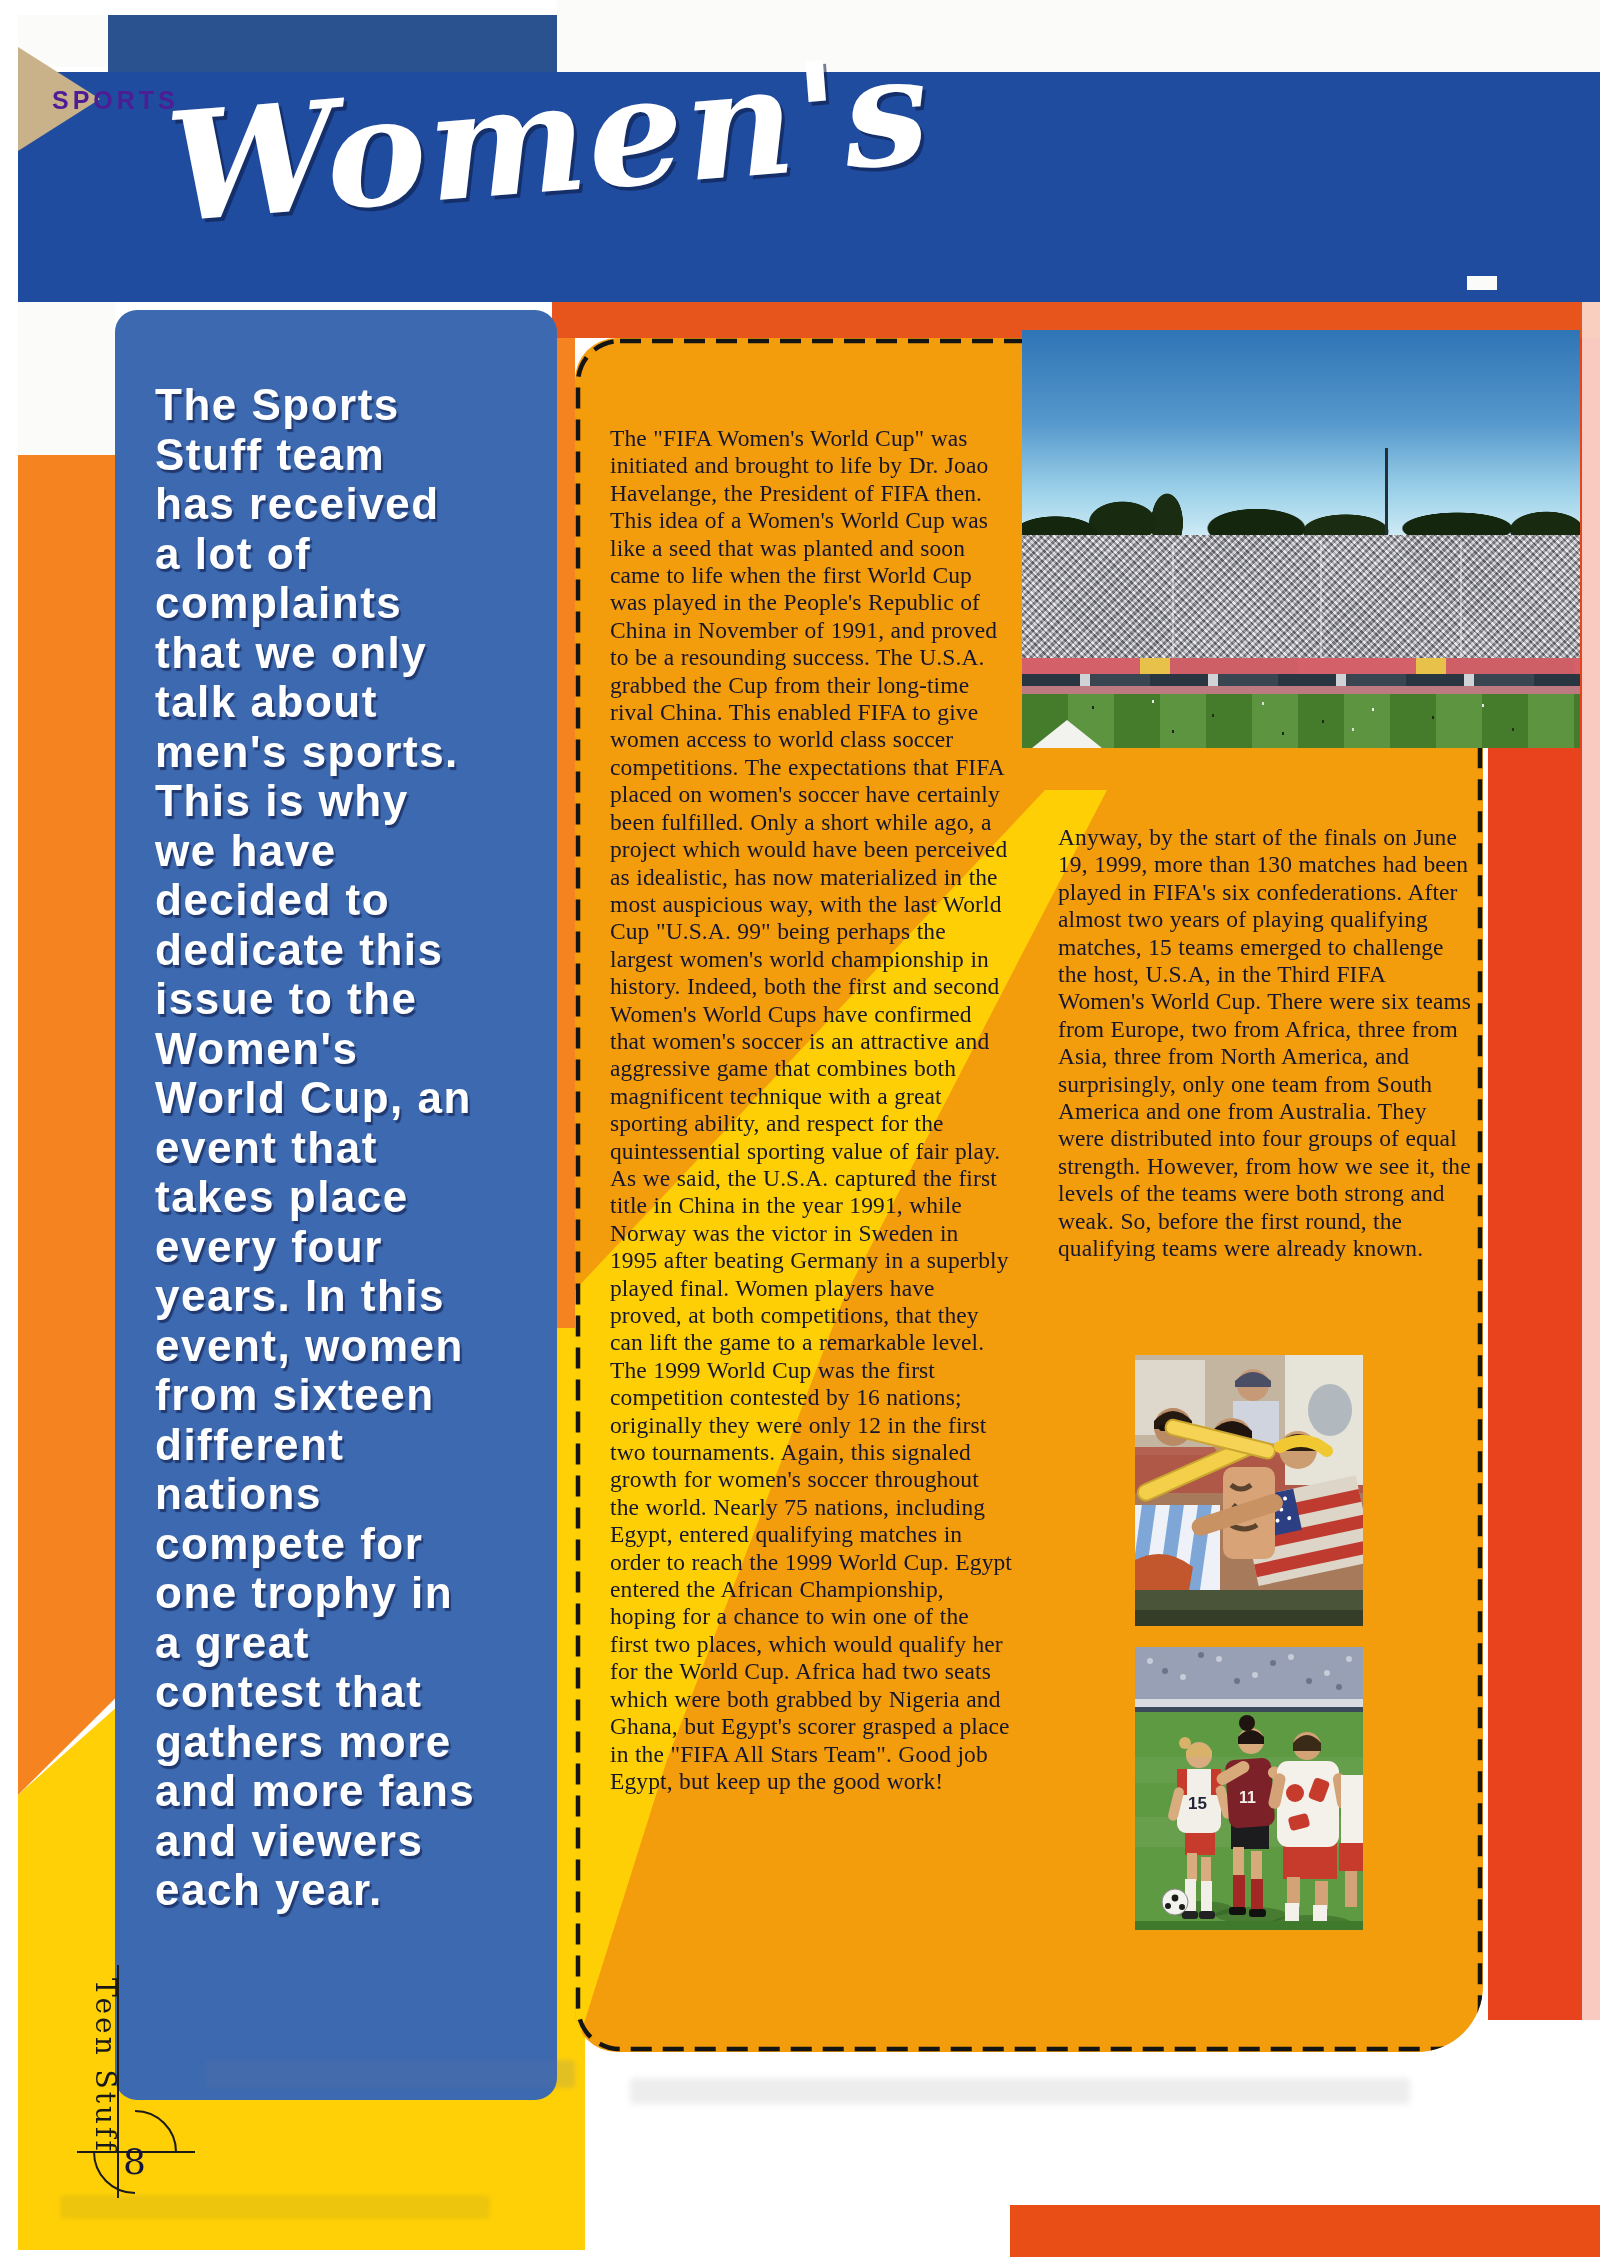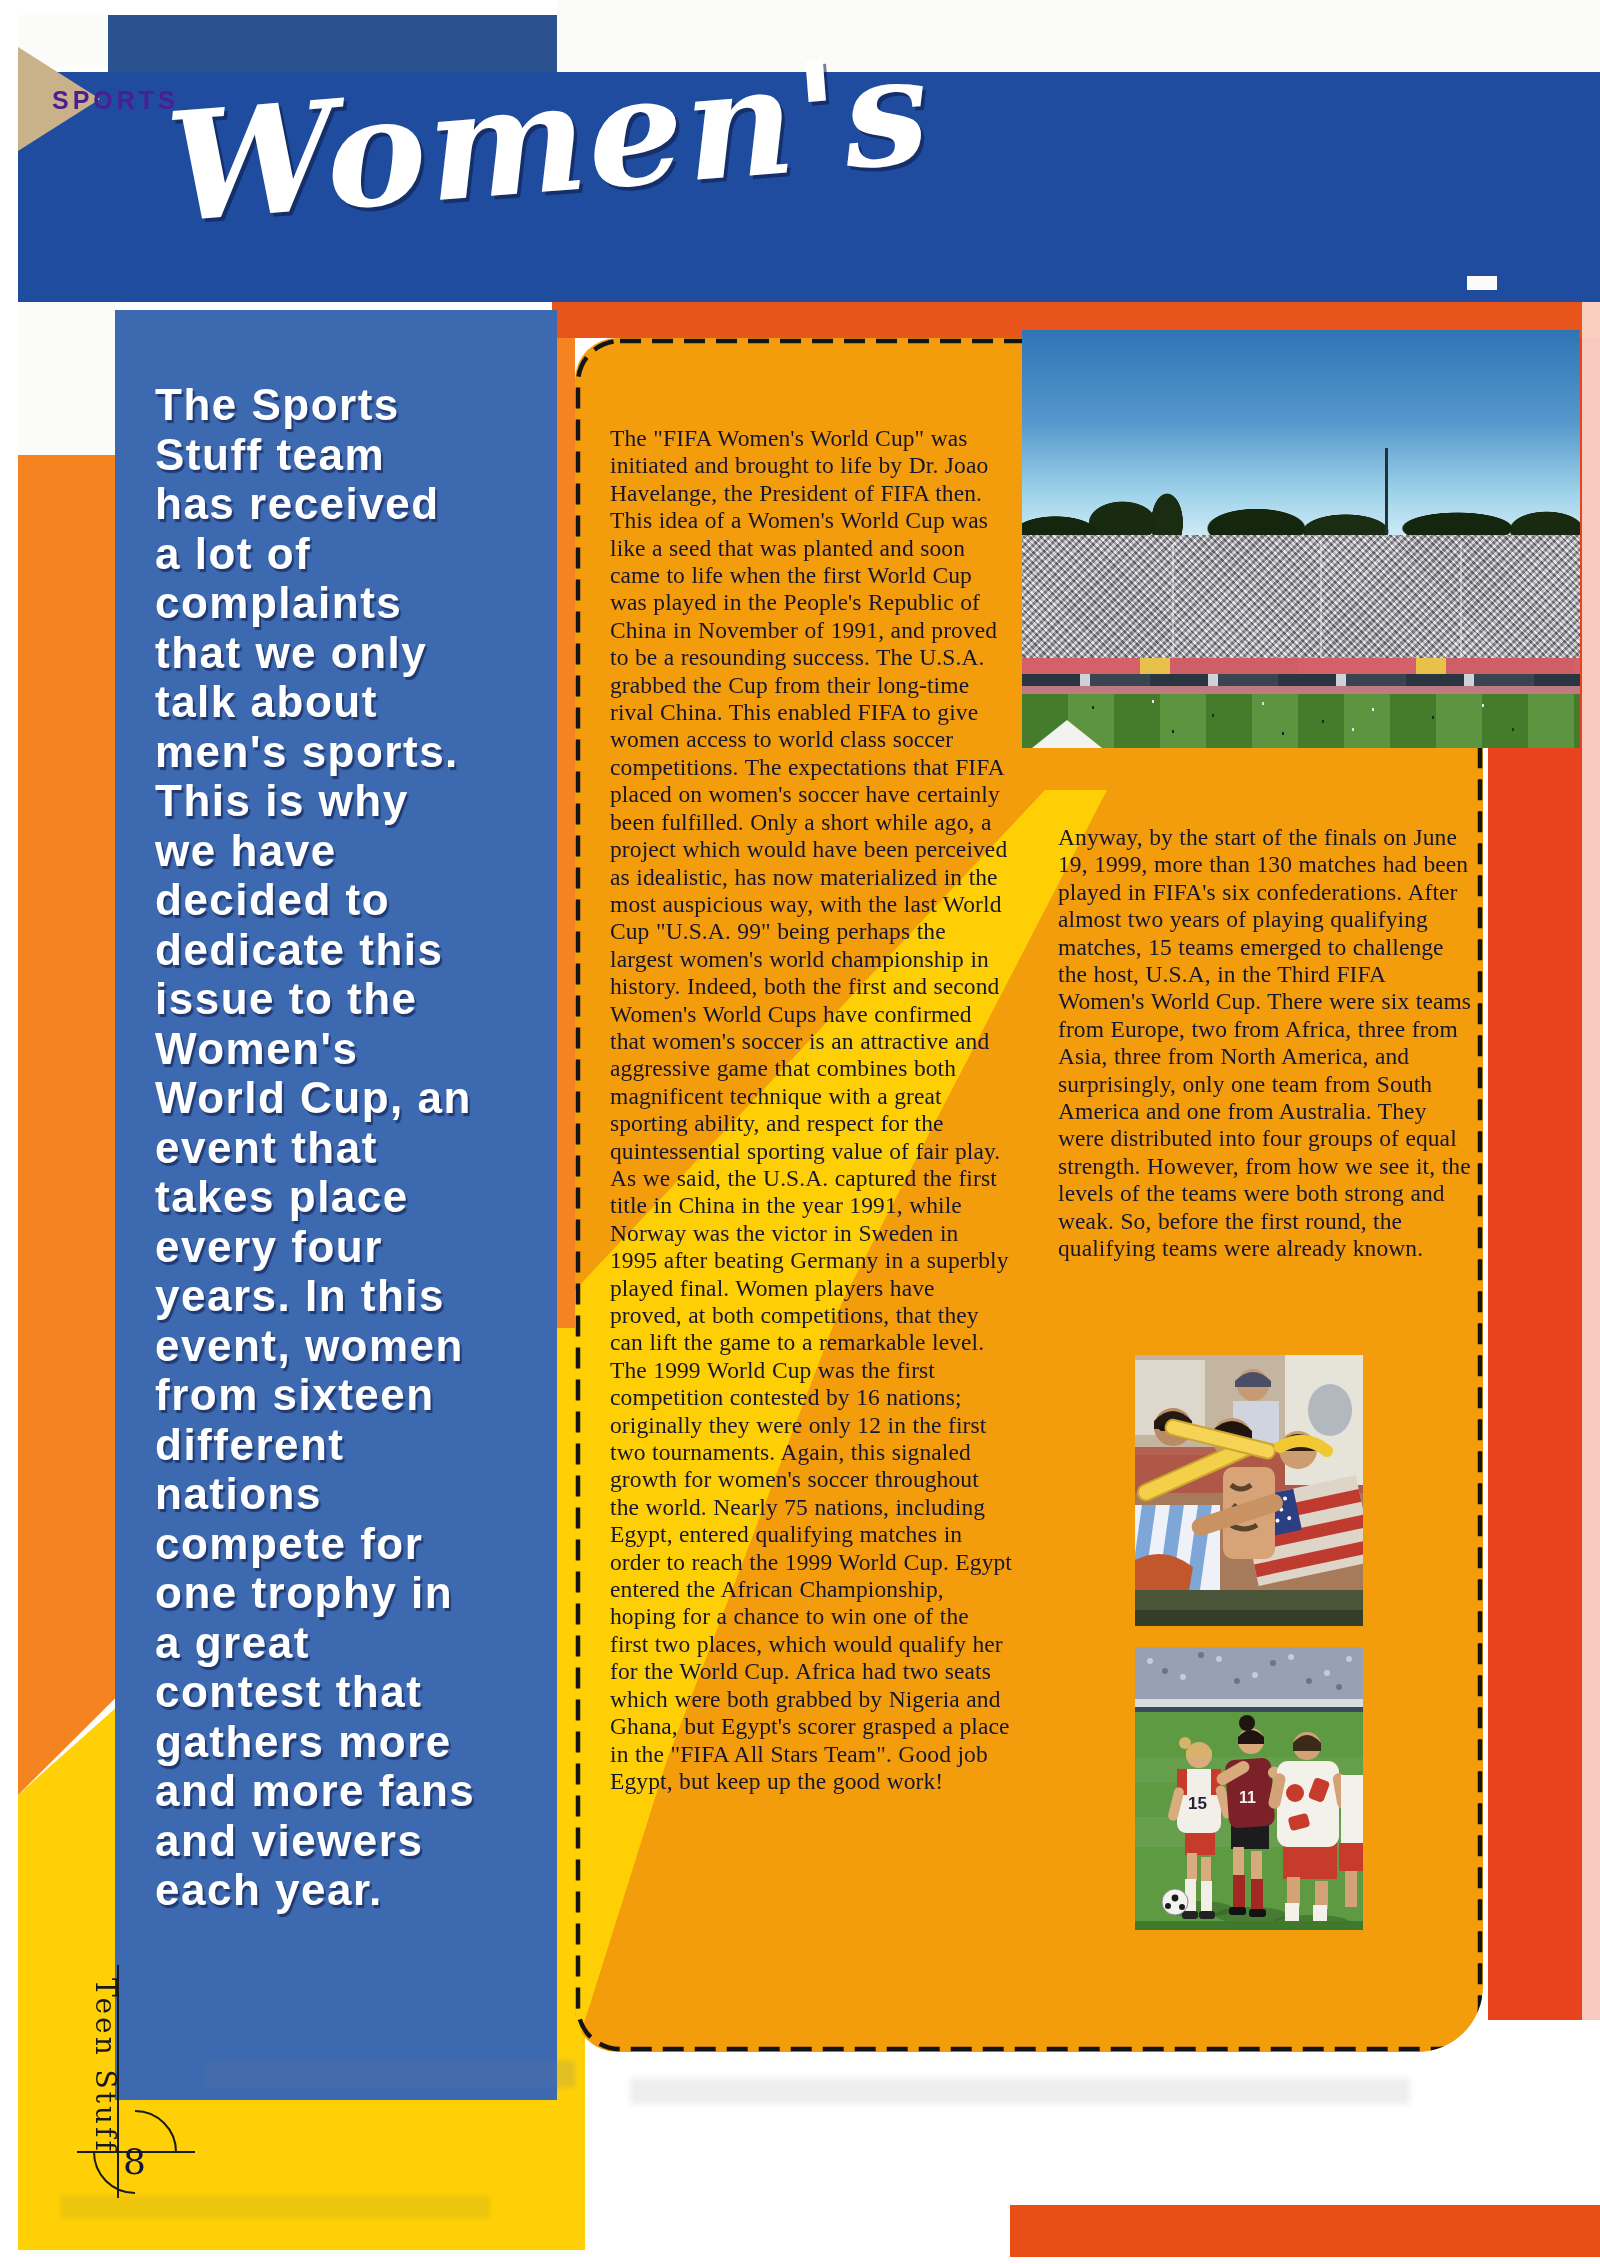--- a/index.html
+++ b/index.html
@@ -28,21 +28,21 @@
   #yellow-wedge{left:18px;top:1290px;width:567px;height:960px;background:#ffd006;
      clip-path:polygon(0 52.6%,100% 0,100% 100%,0 100%);}
   #orange-column{left:18px;top:455px;width:97px;height:1340px;background:#f5831f;
      clip-path:polygon(0 0,100% 0,100% 92.8%,0 100%);}
   #sliver-orange{left:557px;top:338px;width:18px;height:990px;background:#f5831f;}
   #red-column{left:1488px;top:338px;width:112px;height:1682px;background:#e8431c;}
   #bottom-red-bar{left:1010px;top:2205px;width:590px;height:52px;background:#e84e16;}
   #right-edge-fade{left:1582px;top:302px;width:18px;height:1903px;background:rgba(255,255,255,.72);}
 
   
-  #sidebar-panel{left:115px;top:310px;width:442px;height:1790px;background:#3c69af;}
+  #sidebar-panel{left:115px;top:310px;width:442px;height:1790px;background:#3c69af;border-radius:22px;}
   #sidebar-text{left:40px;top:70px;width:400px;color:#ffffff;font-weight:700;
      font-size:44px;line-height:49.5px;letter-spacing:1.5px;white-space:pre-line;
      text-shadow:2px 3px 1px rgba(15,25,70,.6);}
 
   
   #dashed-panel{left:575px;top:338px;width:908px;height:1714px;background:#f39c0c;
      border-radius:42px 42px 66px 42px;overflow:hidden;}
   #yellow-band{left:0;top:0;width:908px;height:1714px;background:#ffcf05;
      clip-path:polygon(470px 452px,532px 452px,268px 962px,92px 1422px,0 1714px,0 952px);}
   #panel-border-svg{left:0;top:0;}

